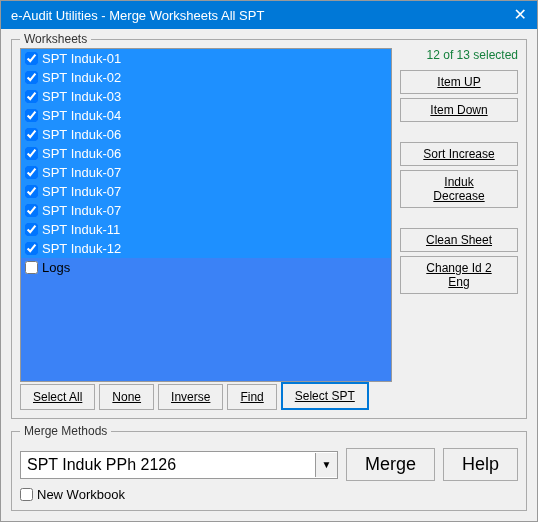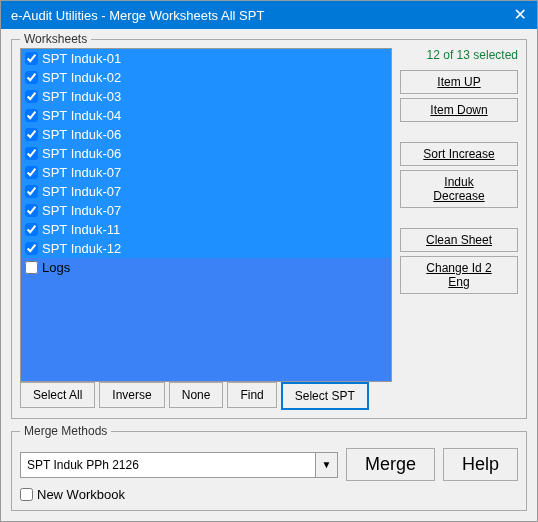--- a/index.html
+++ b/index.html
@@ -106,22 +106,23 @@
       width: 118px;
       text-align: center;
       text-decoration: underline;
     }
     .btn-gap {
       margin-top: 16px;
     }
     .bottom-buttons {
       display: flex;
       gap: 4px;
-      align-items: flex-start;
+      align-items: flex-end;
       margin-top: 0;
+      text-decoration: underline;
     }
     .bottom-btn {
       padding: 5px 12px;
       background: #f0f0f0;
       border: 1px solid #aaa;
       cursor: pointer;
       font-size: 12px;
     }
     .bottom-btn.active {
       border: 2px solid #0078d7;
@@ -141,21 +142,21 @@
       display: flex;
       align-items: center;
       border: 1px solid #999;
       background: white;
     }
     .merge-select {
       flex: 1;
       border: none;
       background: white;
       padding: 4px 6px;
-      font-size: 12px;
+      font-size: 16px;
       outline: none;
       color: #000;
     }
     .merge-dropdown-btn {
       width: 22px;
       height: 24px;
       background: #f0f0f0;
       border: none;
       border-left: 1px solid #999;
       cursor: pointer;
@@ -250,22 +251,22 @@
           <button class="action-btn">Item UP</button>
           <button class="action-btn">Item Down</button>
           <button class="action-btn btn-gap">Sort Increase</button>
           <button class="action-btn">Induk Decrease</button>
           <button class="action-btn btn-gap">Clean Sheet</button>
           <button class="action-btn">Change Id 2 Eng</button>
         </div>
       </div>
       <div class="bottom-buttons">
         <button class="bottom-btn">Select All</button>
+        <button class="bottom-btn">None</button>
         <button class="bottom-btn">Inverse</button>
-        <button class="bottom-btn">None</button>
         <button class="bottom-btn">Find</button>
         <button class="bottom-btn active">Select SPT</button>
       </div>
     </div>
     <div class="group-box merge-section">
       <span class="group-box-label">Merge Methods</span>
       <div class="merge-row">
         <div class="merge-select-wrap">
           <input class="merge-select" type="text" readonly="" value="SPT Induk PPh 2126" style="">
           <button class="merge-dropdown-btn">▼</button>

